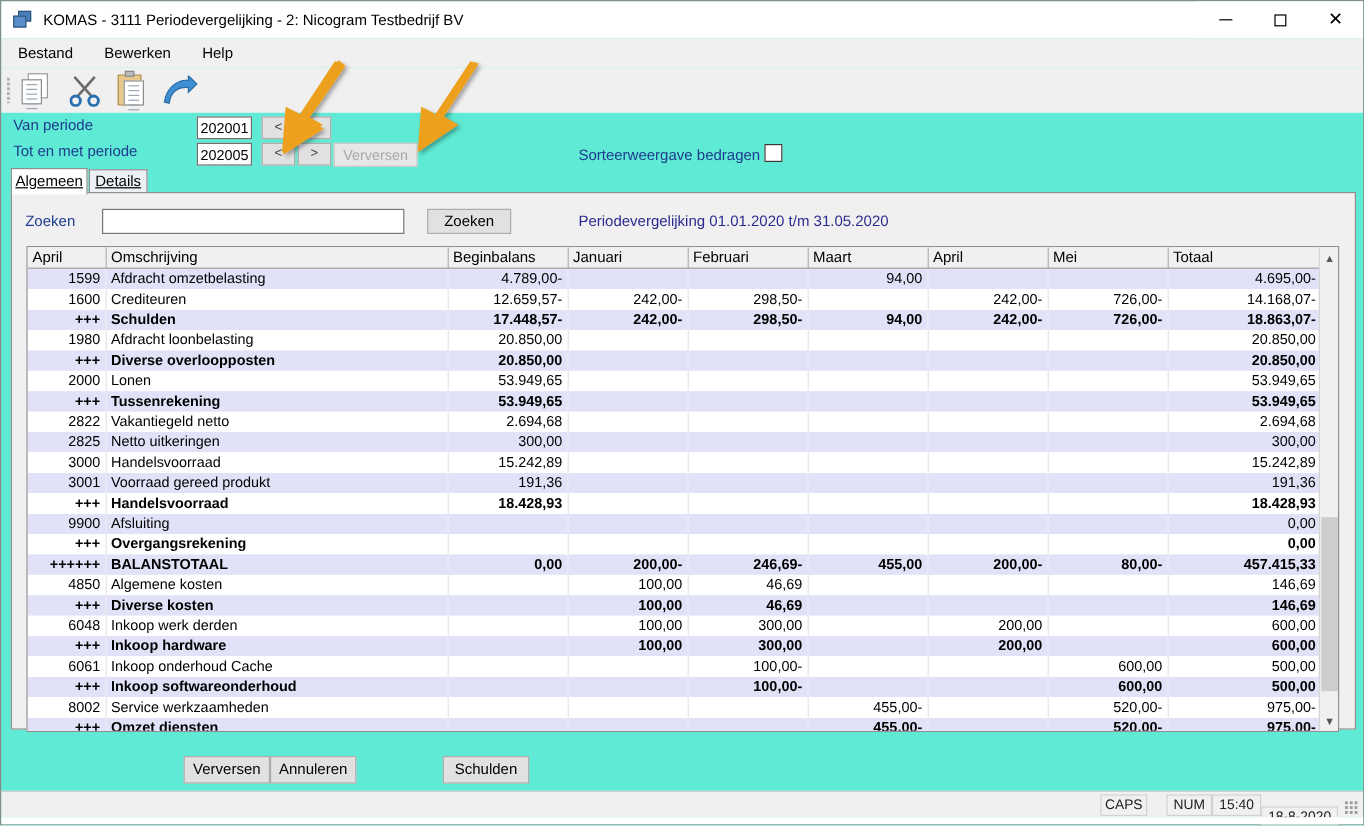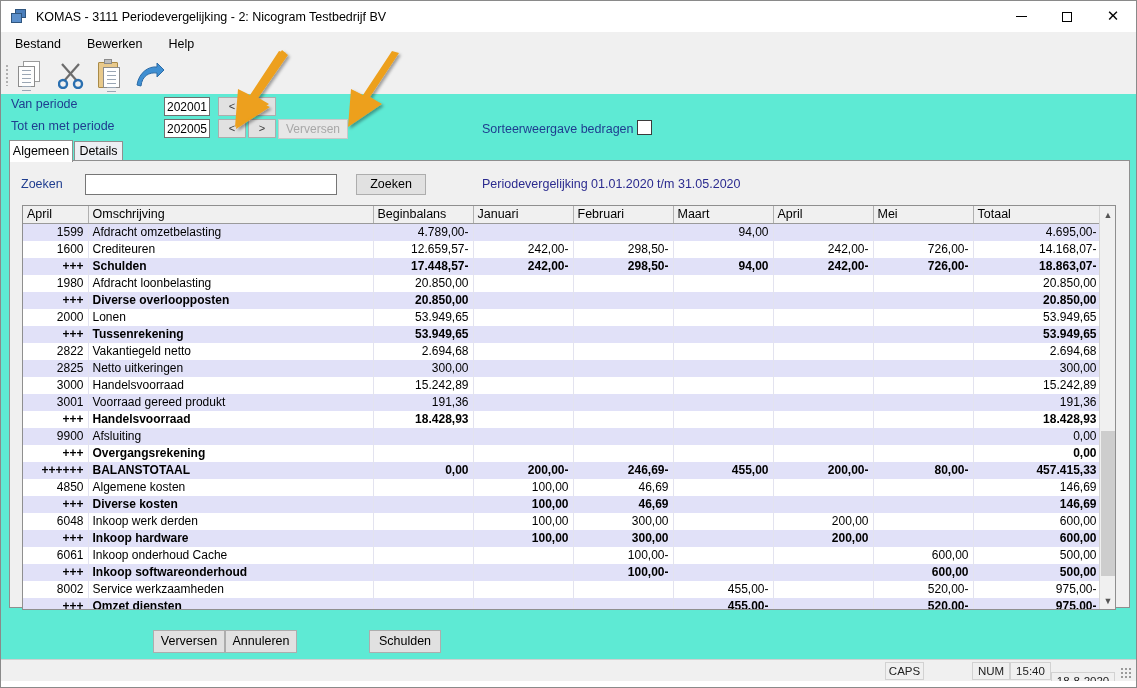--- a/index.html
+++ b/index.html
@@ -228,20 +228,21 @@
     top: 0;
     height: 20px;
     border: 1px solid #8f8f8f;
     border-bottom: none;
     background: #eceff3;
     font-size: 12.5px;
     color: #000;
     line-height: 19px;
     text-align: center;
     box-sizing: border-box;
+    text-decoration: underline;
   }
   .tab.active {
     background: #ffffff;
     top: -1px;
     height: 22px;
     line-height: 21px;
     z-index: 3;
   }
   .tabpanel {
     position: absolute;
@@ -799,21 +800,21 @@
       <div class="sb-thumb" style="top:225px; height:145px;"></div>
       <div class="sb-arrow sb-down">▼</div>
     </div>
   </div>
 
   <div class="gray-btn footer-btn" style="left:152px; top:629px; width:72px;">Verversen</div>
   <div class="gray-btn footer-btn" style="left:224px; top:629px; width:72px;">Annuleren</div>
   <div class="gray-btn footer-btn" style="left:368px; top:629px; width:72px;">Schulden</div>
 
   <div class="statusbar">
-    <div class="status-cell" style="left:884px; width:39px;">CAPS</div>
+    <div class="status-cell" style="left:916px; width:39px;">CAPS</div>
     <div class="status-cell" style="left:971px; width:38px;">NUM</div>
     <div class="status-cell" style="left:1009px; width:41px;">15:40</div>
     <div class="status-cell" style="left:1050px; width:64px;margin-top:10px;">18-8-2020</div>
     <div class="resize-grip"></div>
   </div>
 
   <div class="bottom-strip"></div>
 
   <svg class="anno" style="left:215px; top:46px;" width="95" height="95">
     <defs>

